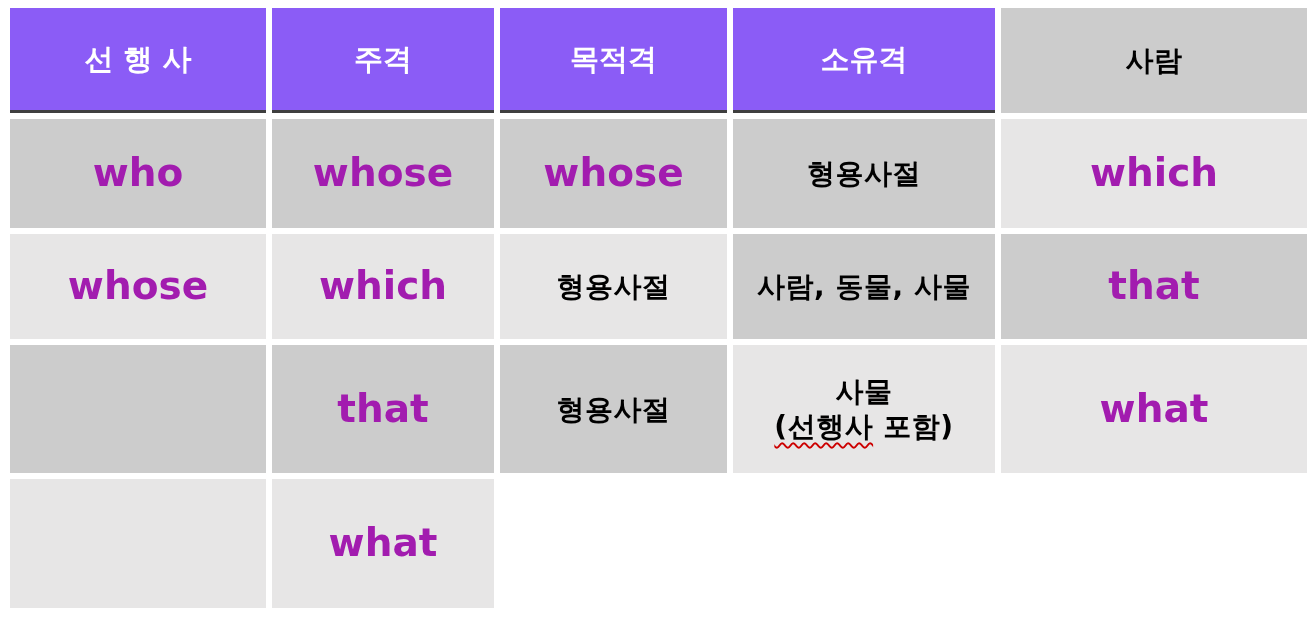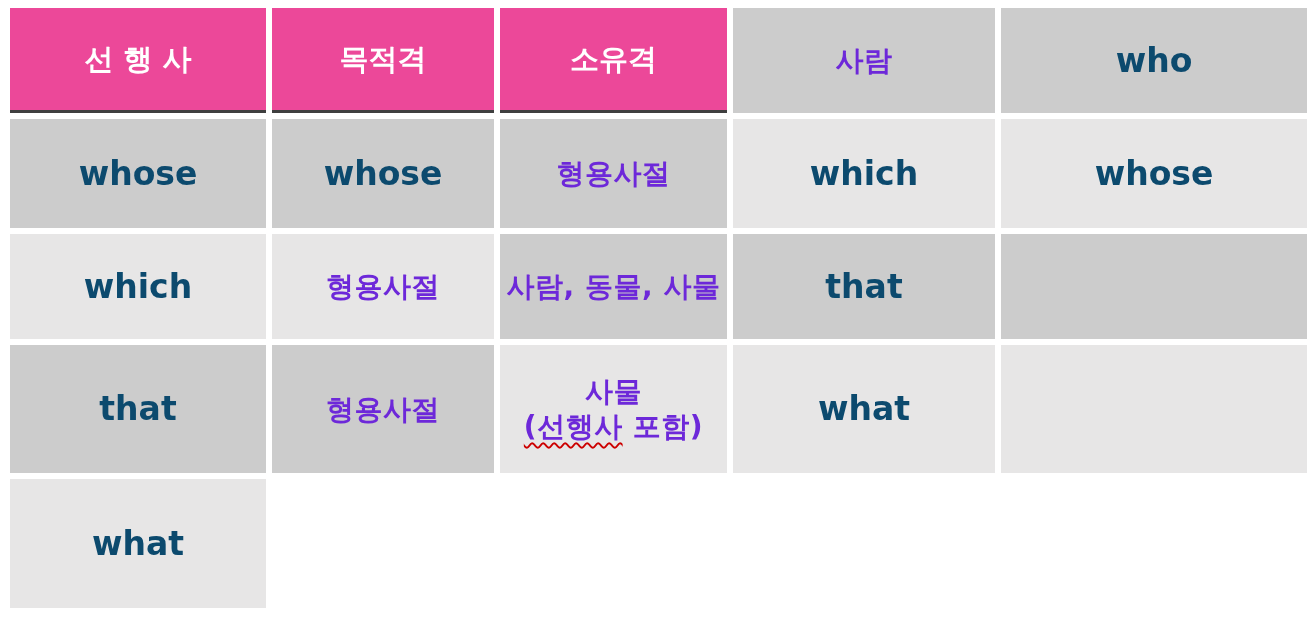--- a/index.html
+++ b/index.html
@@ -20,43 +20,44 @@
   .cell {
     display: flex;
     flex-direction: column;
     align-items: center;
     justify-content: center;
     text-align: center;
     font-weight: bold;
     line-height: 1.25;
   }
   .cell.hdr {
-    background: #ec4899;
+    background: #8b5cf6;
     color: #ffffff;
     font-size: 29px;
     border-bottom: 3px solid #3f3f3f;
   }
   .cell.dark  { background: #cccccc; }
   .cell.light { background: #e7e6e6; }
-  .cell.ko { font-size: 28px; color: #6d28d9; letter-spacing: 0.5px; }
-  .cell.en { font-size: 33px; color: #0c4a6e; }
+  .cell.ko { font-size: 28px; color: #000000; letter-spacing: 0.5px; }
+  .cell.en { font-size: 39px; color: #a21caf; }
   .squiggle {
     text-decoration: underline;
     text-decoration-style: wavy;
     text-decoration-color: #cc0000;
     text-decoration-thickness: 2px;
     text-underline-offset: 6px;
   }
 </style>
 </head>
 <body>
 
 <div class="grammar-table">
 
   <div class="cell hdr">선 행 사</div>
+  <div class="cell hdr">주격</div>
   <div class="cell hdr">목적격</div>
   <div class="cell hdr">소유격</div>
 
   <div class="cell dark ko">사람</div>
   <div class="cell dark en">who</div>
   <div class="cell dark en">whose</div>
   <div class="cell dark en">whose</div>
   <div class="cell dark ko">형용사절</div>
 
   <div class="cell light en">which</div>

